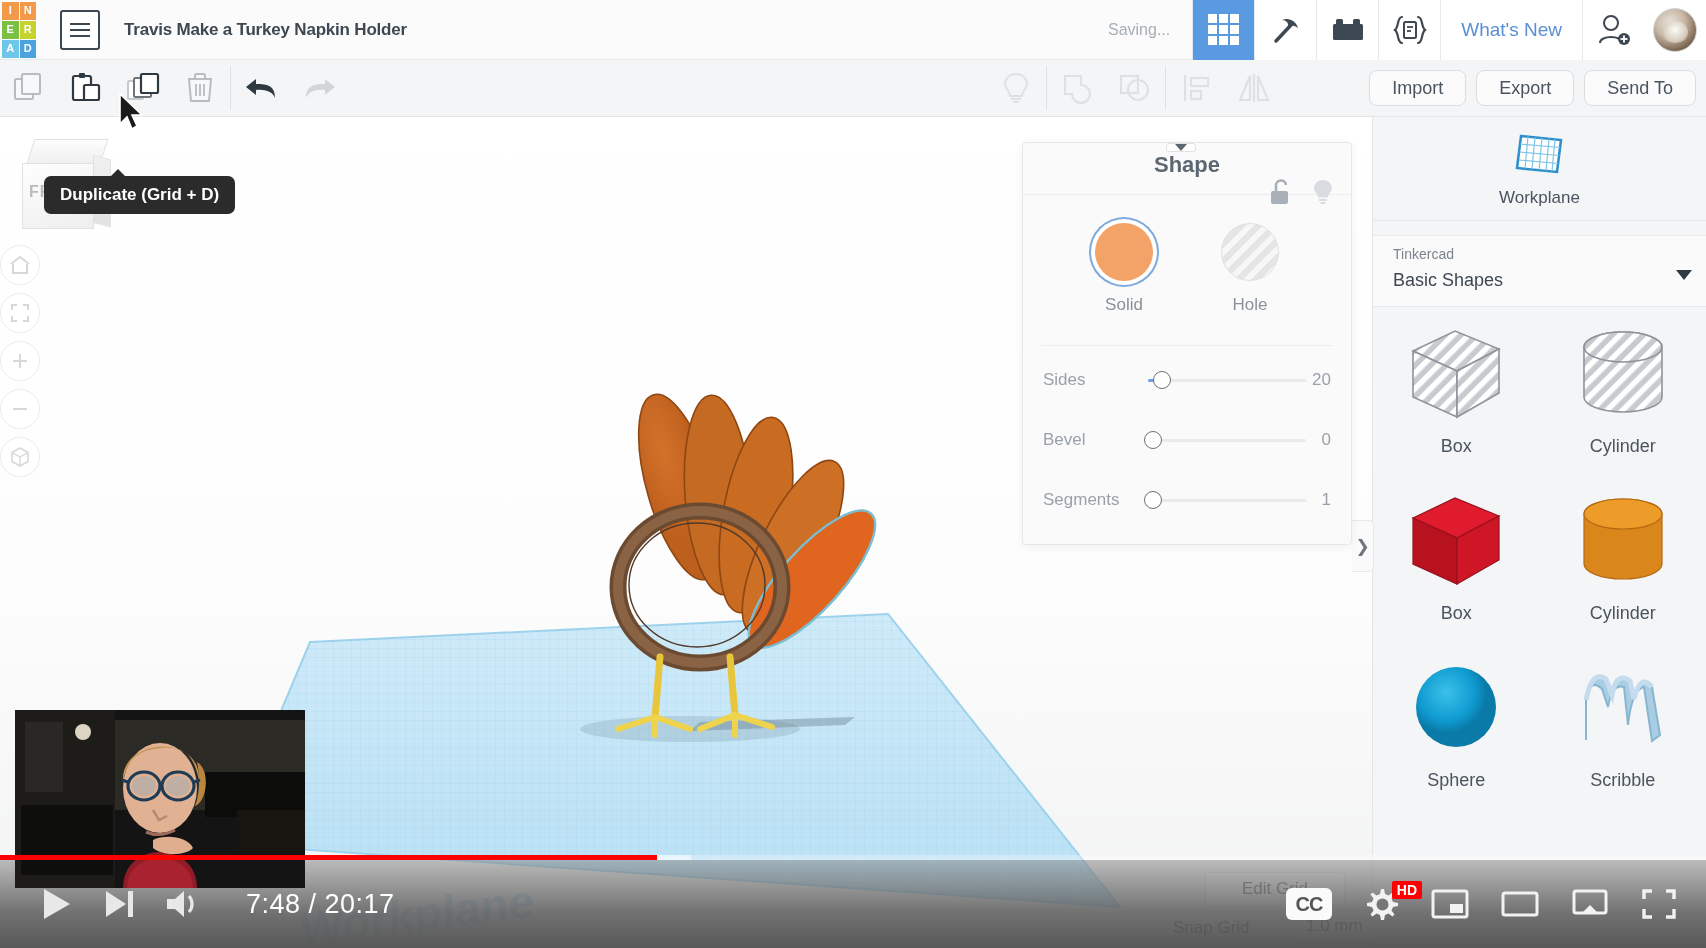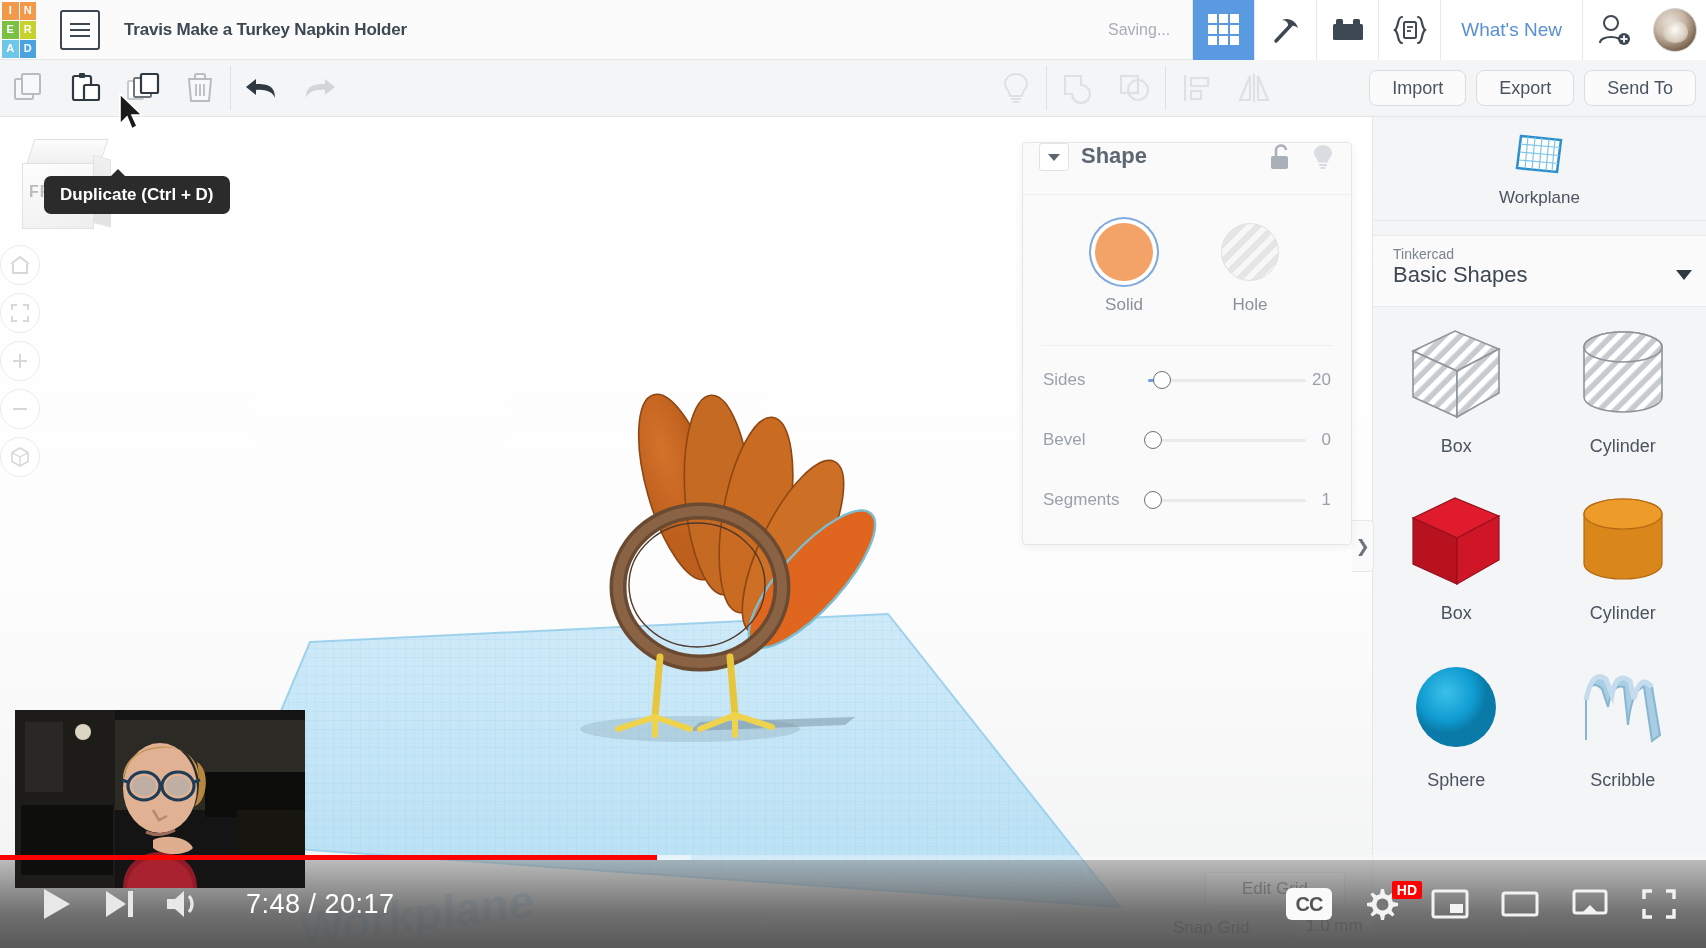--- a/index.html
+++ b/index.html
@@ -134,22 +134,23 @@
   }
   .cursor-arrow { position:absolute; left: 118px; top: 92px; z-index: 41; }
 
   
   .inspector {
     position:absolute; left: 1022px; top: 142px; width: 330px; height: 403px;
     background: #fafafb; border:1px solid #e6e7e9; border-radius: 4px;
     box-shadow: 0 2px 8px rgba(0,0,0,0.06); z-index: 25;
   }
   .insp-head {
-    height: 52px; display:flex; align-items:flex-start; padding: 0 16px;
+    height: 52px; display:flex; align-items:center; padding: 0 16px;
     border-bottom:1px solid #eceef0;
+    flex-direction:column;
   }
   .caret-box {
     width: 30px; height: 28px; border:1px solid #e0e2e4; border-radius:3px; background:#fff;
     display:flex; align-items:center; justify-content:center; margin-right: 12px;
   }
   .caret-down { width:0;height:0; border-left:6px solid transparent; border-right:6px solid transparent; border-top:7px solid #5d6771; }
   .insp-title { font-size: 22px; color:#5d6771; font-weight:700; }
   .insp-head-icons { margin-left:auto; display:flex; gap: 18px; align-items:center; }
   .solid-hole-row { display:flex; justify-content:center; gap: 68px; padding-top: 28px; }
   .sh-item { display:flex; flex-direction:column; align-items:center; gap: 14px; }
@@ -187,21 +188,21 @@
   }
   .sb-tools { display:flex; height: 104px; border-bottom:1px solid #e4e6e8; }
   .sb-tool { flex:1; display:flex; flex-direction:column; align-items:center; justify-content:center; gap:8px; }
   .sb-tool-label { font-size: 17px; color:#4a5460; }
   .sb-select {
     margin: 14px 0 0 0; height: 72px; background:#fafafb;
     border-top:1px solid #e8eaec; border-bottom:1px solid #e8eaec;
     padding: 10px 20px 0 20px; position:relative;
   }
   .sb-select-sub { font-size: 14px; color:#7c848c; }
-  .sb-select-main { font-size: 22px; color:#3d4852; margin-top: 0; }
+  .sb-select-main { font-size: 18px; color:#3d4852; margin-top: 8px; }
   .sb-caret { position:absolute; right: 14px; top: 34px; width:0;height:0;
     border-left:8px solid transparent; border-right:8px solid transparent; border-top:10px solid #2f3941; }
   .shape-grid { display:grid; grid-template-columns:1fr 1fr; }
   .shape-cell { height: 167px; display:flex; flex-direction:column; align-items:center; justify-content:flex-start; padding-top: 14px; }
   .shape-cell .sname { margin-top: 10px; font-size: 18px; color:#4a5460; }
 
   
   .tk-bottom {
     position:absolute; left: 1135px; bottom: 0; width: 571px; height: 88px;
     z-index: 15; color:#5d6771;
@@ -521,21 +522,21 @@
         </g>
       </g>
 
       <text x="300" y="810" font-family="Liberation Sans, sans-serif" font-size="46" font-weight="700" fill="#b9dcef" transform="skewY(-7) translate(0,55)">Workplane</text>
     </svg>
   </div>
 
   <svg class="cursor-arrow" width="30" height="42" viewBox="0 0 30 42">
     <path d="M2 2 L2 32 L9 25 L14 37 L19 34 L14 23 L24 23 Z" fill="#1a1a1a" stroke="#ffffff" stroke-width="1.6"></path>
   </svg>
-  <div class="tooltip">Duplicate (Ctrl + D)</div>
+  <div class="tooltip">Duplicate (Grid + D)</div>
 
   <div class="inspector">
     <div class="insp-head">
       <div class="caret-box">
         <span class="caret-down"></span>
       </div>
       <div class="insp-title">Shape</div>
       <div class="insp-head-icons">
         <svg width="26" height="28" viewBox="0 0 26 28">
           <rect x="4" y="13" width="17" height="13" rx="2" fill="#aab0b7"></rect>

